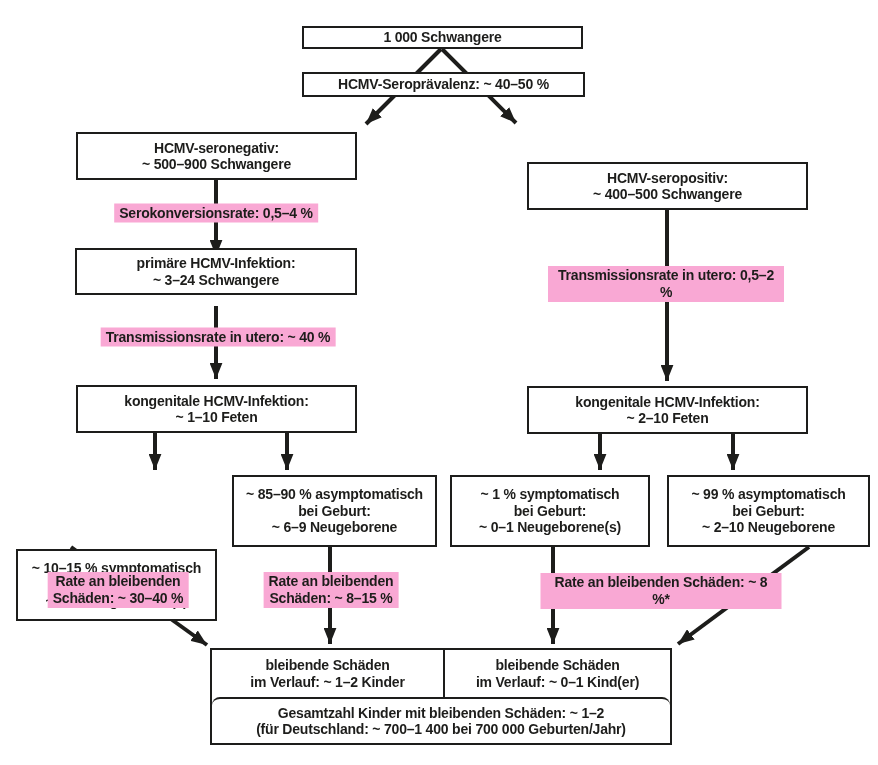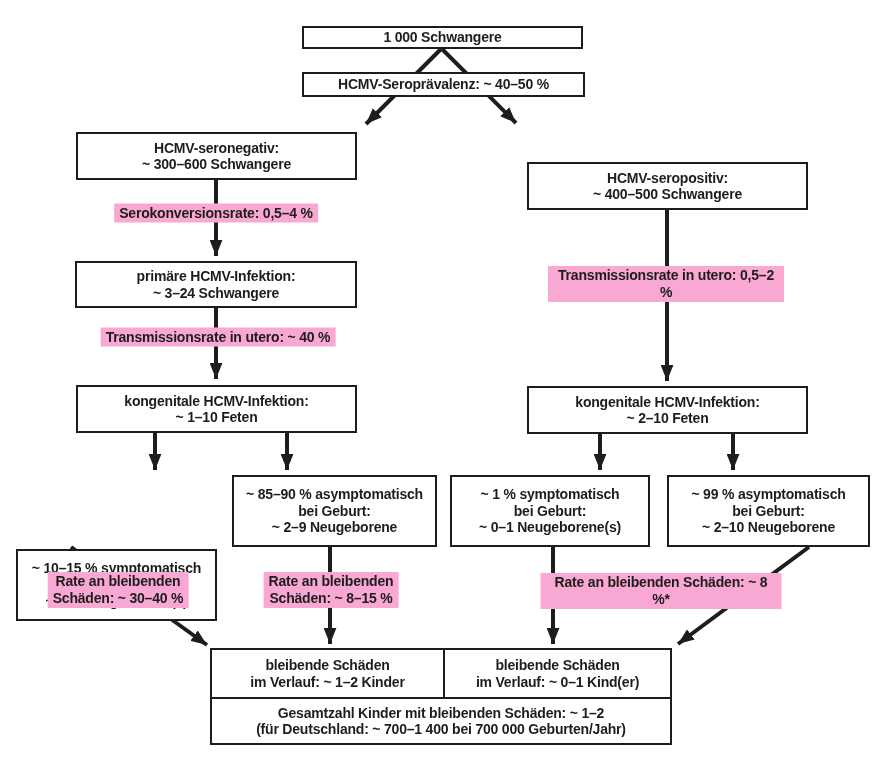--- a/index.html
+++ b/index.html
@@ -13,21 +13,21 @@
     position:absolute;box-sizing:border-box;background:#ffffff;
     border:2px solid var(--ink,#1d1d1b);
     display:flex;align-items:center;justify-content:center;
     text-align:center;white-space:pre-line;line-height:16.5px;padding:1px 2px;
   }
   .lbl{
     position:absolute;transform:translate(-50%,-50%);background:#f9a8d4;
     text-align:center;white-space:pre-line;line-height:17px;padding:1px 5px;
   }
   .bigtable{position:absolute;box-sizing:border-box;background:#ffffff;border:2px solid var(--ink,#1d1d1b);display:flex;flex-direction:column;}
-  .trow{display:flex;flex:0 0 47px;}
+  .trow{display:flex;flex:0 0 47px;border-radius:8px;}
   .tcell{box-sizing:border-box;display:flex;align-items:center;justify-content:center;text-align:center;white-space:pre-line;line-height:16.5px;}
   .tcell.left{flex:0 0 233px;border-right:2px solid var(--ink,#1d1d1b);}
   .tcell.right{flex:1;}
   .trow.total{flex:1;border-top:2px solid var(--ink,#1d1d1b);}
   .trow.total .tcell{flex:1;}
 </style>
 </head>
 <body>
 
 <div class="canvas">
@@ -52,43 +52,43 @@
       <line x1="330" y1="547" x2="330" y2="644" marker-end="url(#arw)"></line>
       <line x1="553" y1="547" x2="553" y2="644" marker-end="url(#arw)"></line>
       <line x1="809" y1="547" x2="678" y2="644" marker-end="url(#arw)"></line>
     </g>
   </svg>
 
   <div class="box" style="left:302px;top:26px;width:281px;height:23px;">1 000 Schwangere</div>
   <div class="box" style="left:302px;top:72px;width:283px;height:25px;">HCMV-Seroprävalenz: ~ 40–50 %</div>
 
   <div class="box" style="left:76px;top:132px;width:281px;height:48px;">HCMV-seronegativ:
-~ 300–600 Schwangere</div>
+~ 500–900 Schwangere</div>
   <div class="box" style="left:527px;top:132px;width:281px;height:48px;margin-top:30px;">HCMV-seropositiv:
 ~ 400–500 Schwangere</div>
 
   <div class="lbl" style="left:216px;top:213px;">Serokonversionsrate: 0,5–4 %</div>
 
-  <div class="box" style="left:75px;top:261px;width:282px;height:47px;">primäre HCMV-Infektion:
+  <div class="box" style="left:75px;top:248px;width:282px;height:47px;">primäre HCMV-Infektion:
 ~ 3–24 Schwangere</div>
 
   <div class="lbl" style="left:218px;top:337px;">Transmissionsrate in utero: ~ 40 %</div>
   <div class="lbl" style="left:666px;top:284px;">Transmissionsrate in utero: 0,5–2 %</div>
 
   <div class="box" style="left:76px;top:385px;width:281px;height:48px;">kongenitale HCMV-Infektion:
 ~ 1–10 Feten</div>
   <div class="box" style="left:527px;top:386px;width:281px;height:48px;">kongenitale HCMV-Infektion:
 ~ 2–10 Feten</div>
 
   <div class="box" style="left:16px;top:501px;width:201px;height:72px;margin-top:48px;">~ 10–15 % symptomatisch
 bei Geburt:
 ~ 0–1 Neugeborene(s)</div>
   <div class="box" style="left:232px;top:475px;width:205px;height:72px;">~ 85–90 % asymptomatisch
 bei Geburt:
-~ 2–9 Neugeborene</div>
+~ 6–9 Neugeborene</div>
   <div class="box" style="left:450px;top:475px;width:200px;height:72px;">~ 1 % symptomatisch
 bei Geburt:
 ~ 0–1 Neugeborene(s)</div>
   <div class="box" style="left:667px;top:475px;width:203px;height:72px;">~ 99 % asymptomatisch
 bei Geburt:
 ~ 2–10 Neugeborene</div>
 
   <div class="lbl" style="left:118px;top:590px;">Rate an bleibenden
 Schäden: ~ 30–40 %</div>
   <div class="lbl" style="left:331px;top:590px;">Rate an bleibenden

